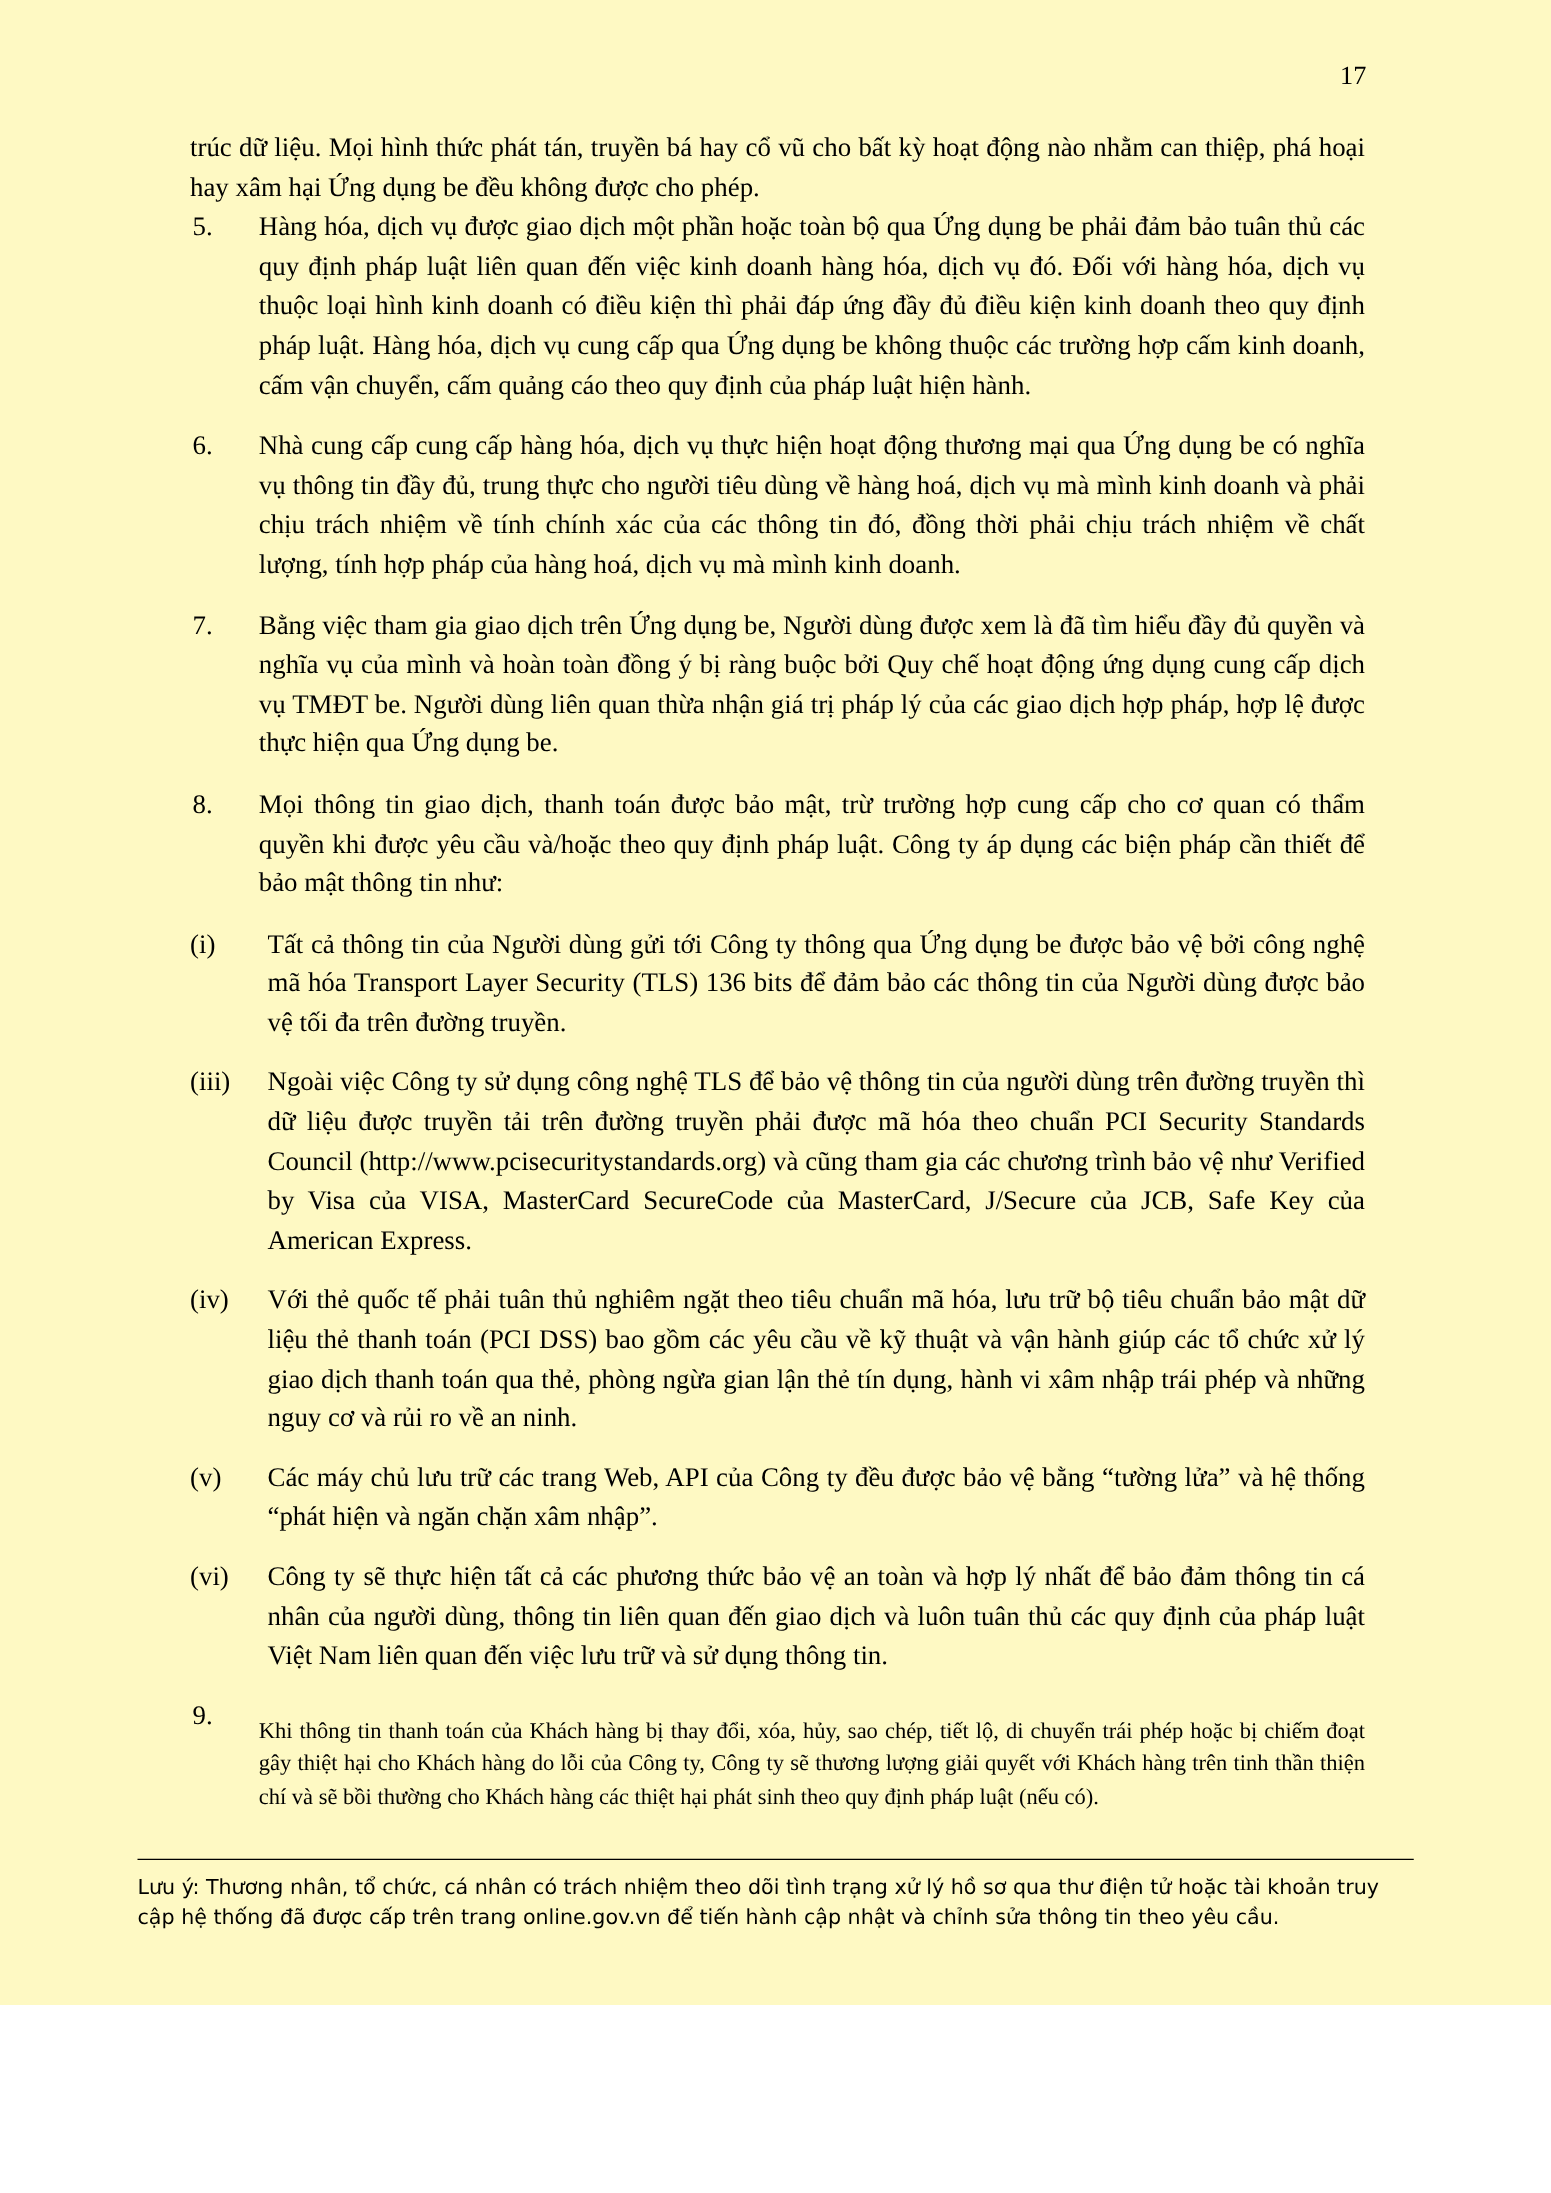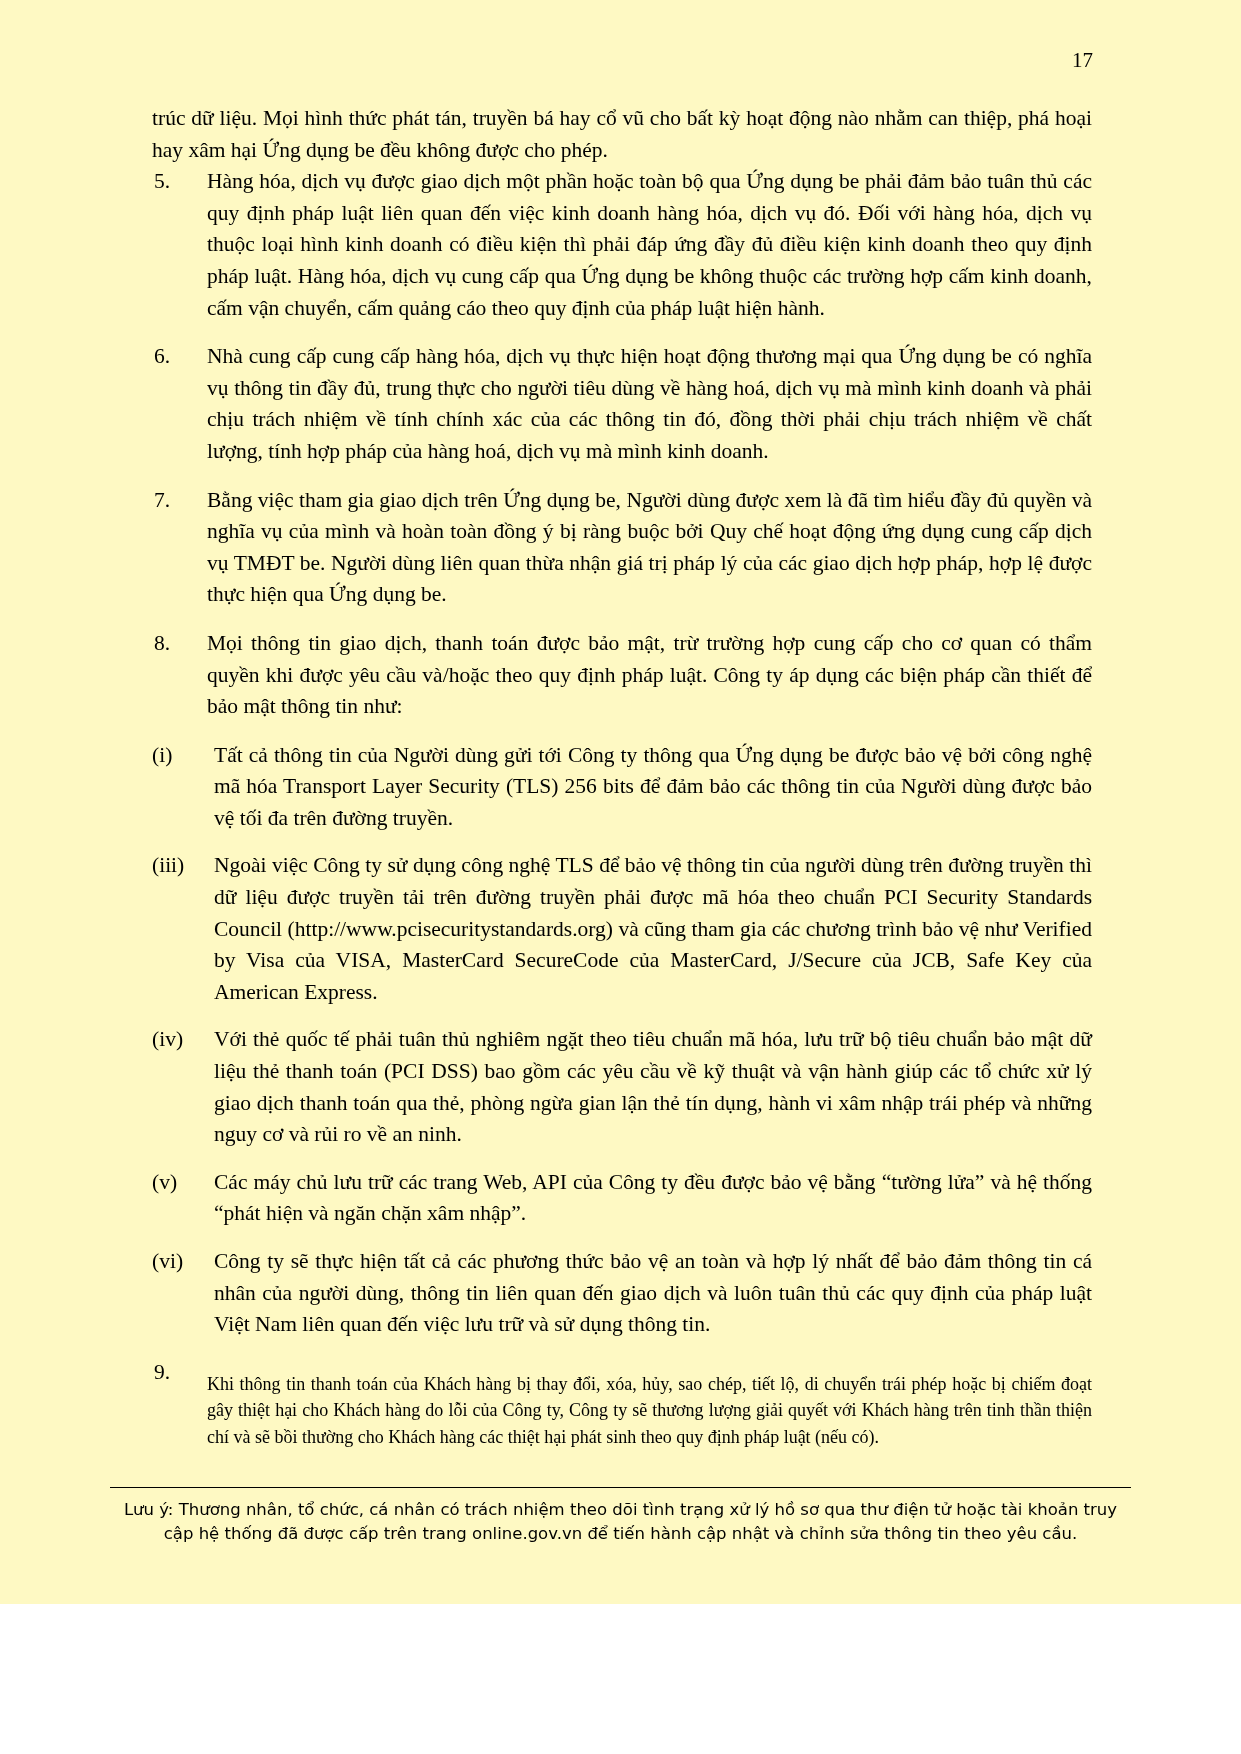--- a/index.html
+++ b/index.html
@@ -96,21 +96,21 @@
   }
   .footer-rule {
     border: none;
     border-top: 1px solid #000000;
     margin: 0 0 10px 0;
   }
   .footer-text {
     font-family: "DejaVu Sans", sans-serif;
     font-size: 16.5px;
     line-height: 1.45;
-    text-align: center;
+    text-align: left;
     color: #000000;
   }
 </style>
 </head>
 <body>
 
 <div class="page">
 
   <div class="page-number">17</div>
 
@@ -135,21 +135,21 @@
 
     <div class="numbered-item">
       <div class="num-marker">8.</div>
       <div class="num-body">Mọi thông tin giao dịch, thanh toán được bảo mật, trừ trường hợp cung cấp cho cơ quan có thẩm quyền khi được yêu cầu và/hoặc theo quy định pháp luật. Công ty áp dụng các biện pháp cần thiết để bảo mật thông tin như:</div>
     </div>
 
     <div class="roman-list">
 
       <div class="roman-item">
         <div class="roman-marker">(i)</div>
-        <div class="roman-body">Tất cả thông tin của Người dùng gửi tới Công ty thông qua Ứng dụng be được bảo vệ bởi công nghệ mã hóa Transport Layer Security (TLS) 256 bits để đảm bảo các thông tin của Người dùng được bảo vệ tối đa trên đường truyền.</div>
+        <div class="roman-body">Tất cả thông tin của Người dùng gửi tới Công ty thông qua Ứng dụng be được bảo vệ bởi công nghệ mã hóa Transport Layer Security (TLS) 136 bits để đảm bảo các thông tin của Người dùng được bảo vệ tối đa trên đường truyền.</div>
       </div>
 
 
       <div class="roman-item">
         <div class="roman-marker">(iii)</div>
         <div class="roman-body">Ngoài việc Công ty sử dụng công nghệ TLS để bảo vệ thông tin của người dùng trên đường truyền thì dữ liệu được truyền tải trên đường truyền phải được mã hóa theo chuẩn PCI Security Standards Council (http://www.pcisecuritystandards.org) và cũng tham gia các chương trình bảo vệ như Verified by Visa của VISA, MasterCard SecureCode của MasterCard, J/Secure của JCB, Safe Key của American Express.</div>
       </div>
 
       <div class="roman-item">
         <div class="roman-marker">(iv)</div>

